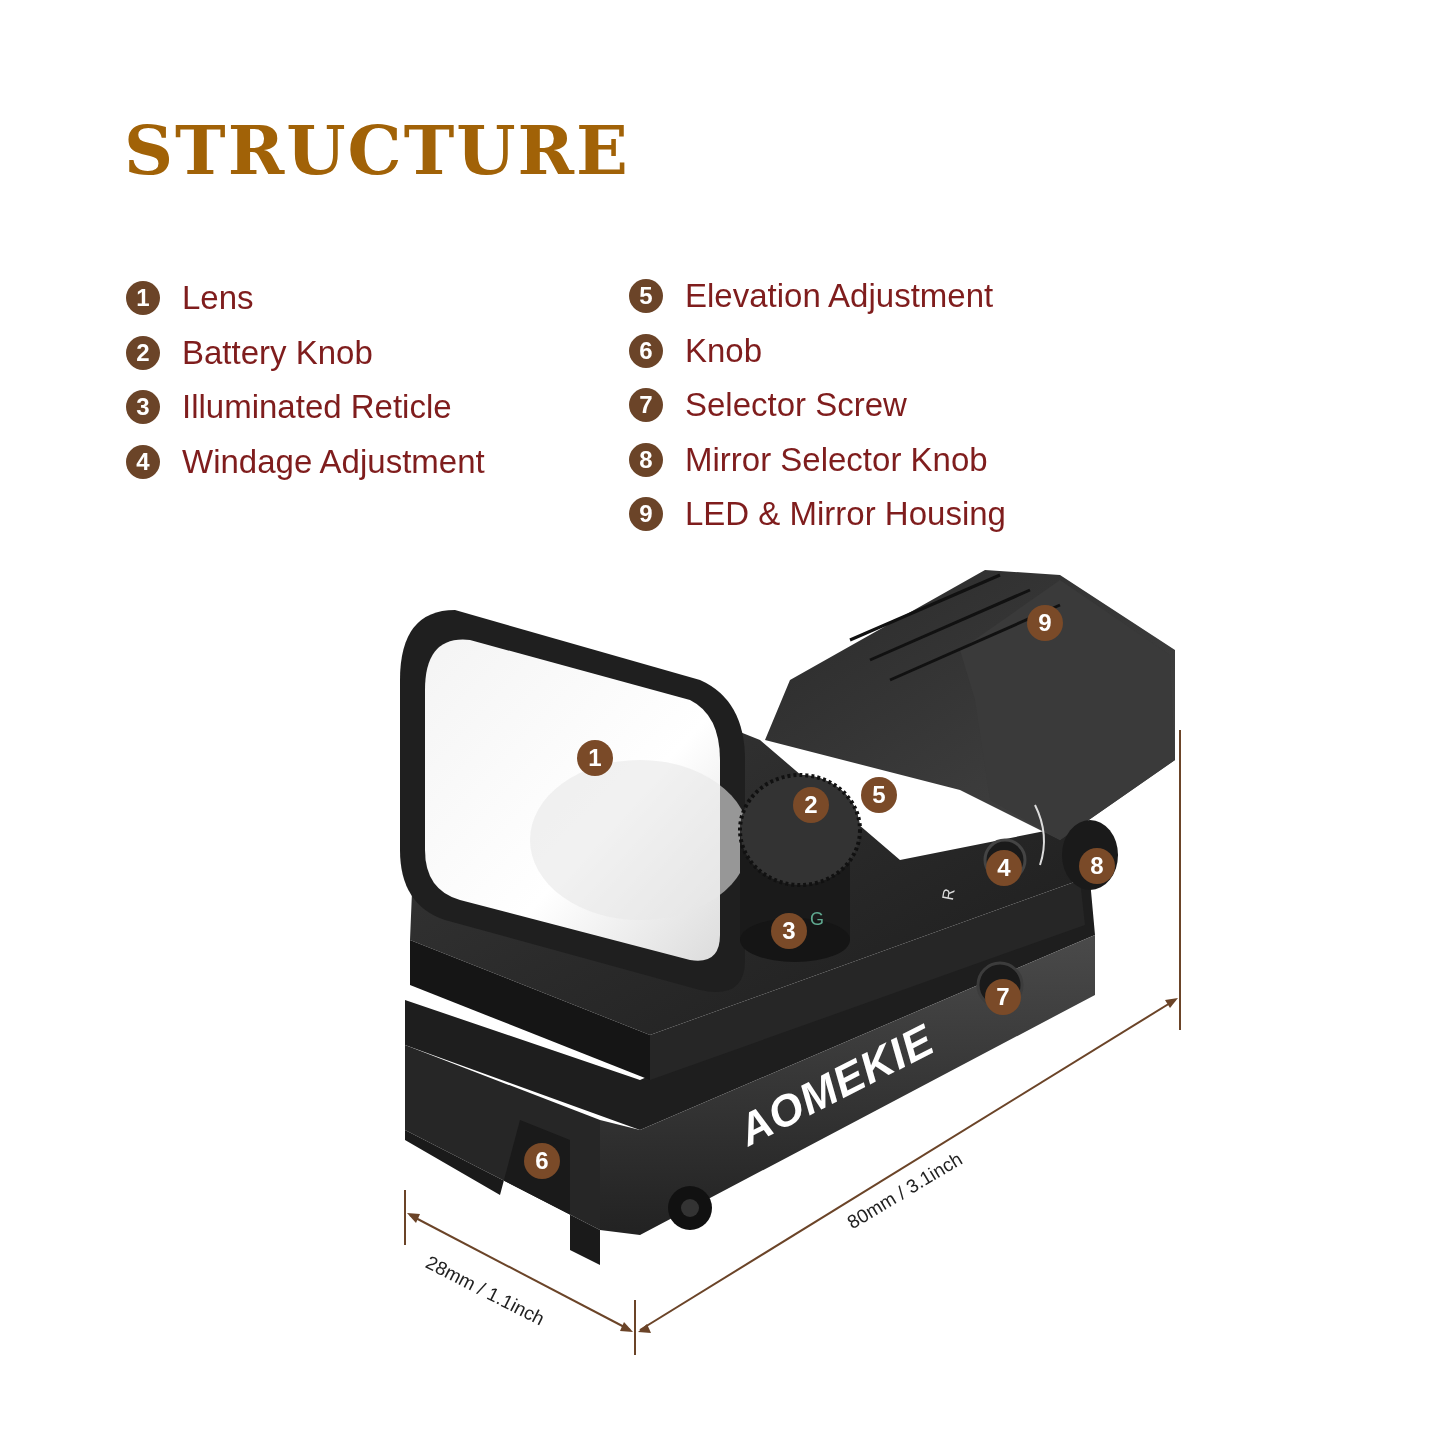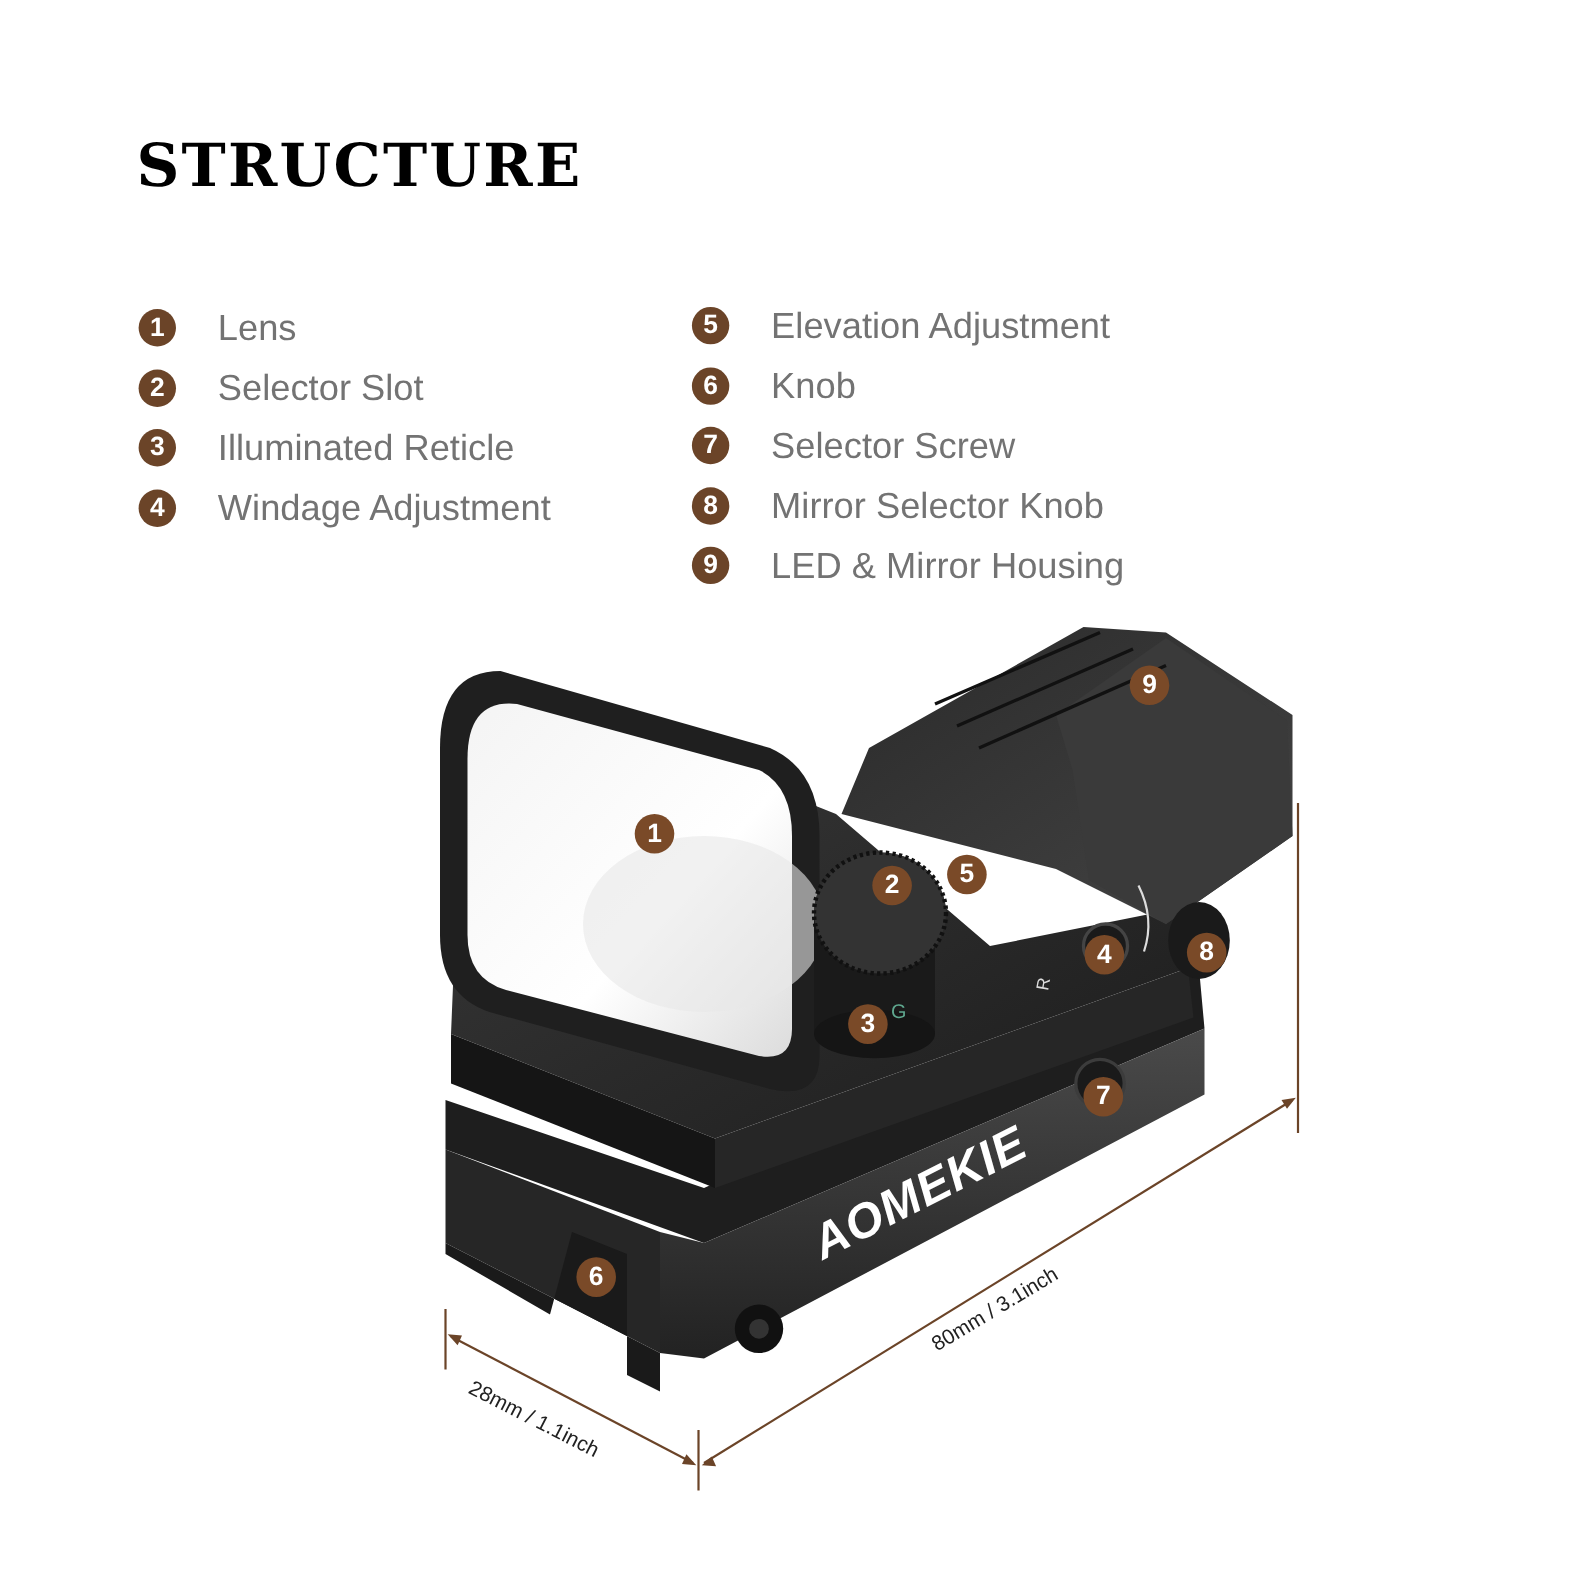--- a/index.html
+++ b/index.html
@@ -1,21 +1,21 @@
 <!DOCTYPE html>
 <html><head>
 <meta charset="utf-8">
 <style>
   html, body { margin: 0; padding: 0; background: #ffffff; }
   body { width: 1445px; height: 1445px; position: relative; overflow: hidden; font-family: "Liberation Sans", sans-serif; }
-  .title { position: absolute; left: 124px; top: 118px; color: #000000; font-family: "DejaVu Serif", serif; font-weight: bold; font-size: 54px; line-height: 64px; letter-spacing: 2px; margin: 0; }
+  .title { position: absolute; left: 124px; top: 118px; color: #a16207; font-family: "DejaVu Serif", serif; font-weight: bold; font-size: 68px; line-height: 64px; letter-spacing: 2px; margin: 0; }
   .legend { position: absolute; list-style: none; margin: 0; padding: 0; }
   .legend li { display: flex; align-items: center; height: 54.5px; }
   .badge { width: 34px; height: 34px; border-radius: 50%; background: #6b4428; color: #fff; font-weight: bold; font-size: 24px; display: flex; align-items: center; justify-content: center; margin-right: 22px; flex: 0 0 34px; }
-  .legend .label { color: #737373; font-size: 33px; margin-left: 16px; }
+  .legend .label { color: #7f1d1d; font-size: 33px; }
   .legend-left { left: 126px; top: 271px; }
   .legend-right { left: 629px; top: 269px; }
   .product { position: absolute; left: 0; top: 0; }
   .marker { position: absolute; width: 36px; height: 36px; border-radius: 50%; background: #7a4a28; color: #fff; font-weight: bold; font-size: 24px; display: flex; align-items: center; justify-content: center; transform: translate(-50%, -50%); }
   .dim { position: absolute; font-size: 19px; color: #222; white-space: nowrap; transform-origin: center; }
   .brand { position: absolute; color: #fff; font-weight: bold; font-style: italic; font-size: 44px; white-space: nowrap; transform-origin: center; letter-spacing: 1px; }
 </style>
 </head>
 <body>
 
@@ -23,21 +23,21 @@
   <span>STRUCTURE</span><br>
 </h1>
 
 <ul class="legend legend-left">
   <li>
       <span class="badge">1</span>
       <span class="label">Lens</span>
     </li>
   <li>
       <span class="badge">2</span>
-      <span class="label">Selector Slot</span>
+      <span class="label">Battery Knob</span>
     </li>
   <li>
       <span class="badge">3</span>
       <span class="label">Illuminated Reticle</span>
     </li>
   <li>
       <span class="badge">4</span>
       <span class="label">Windage Adjustment</span>
     </li>
 </ul>

